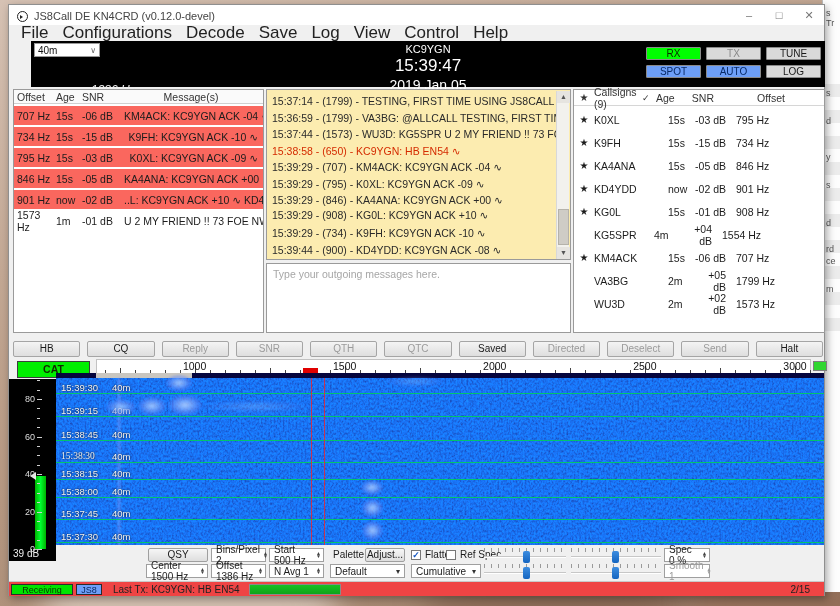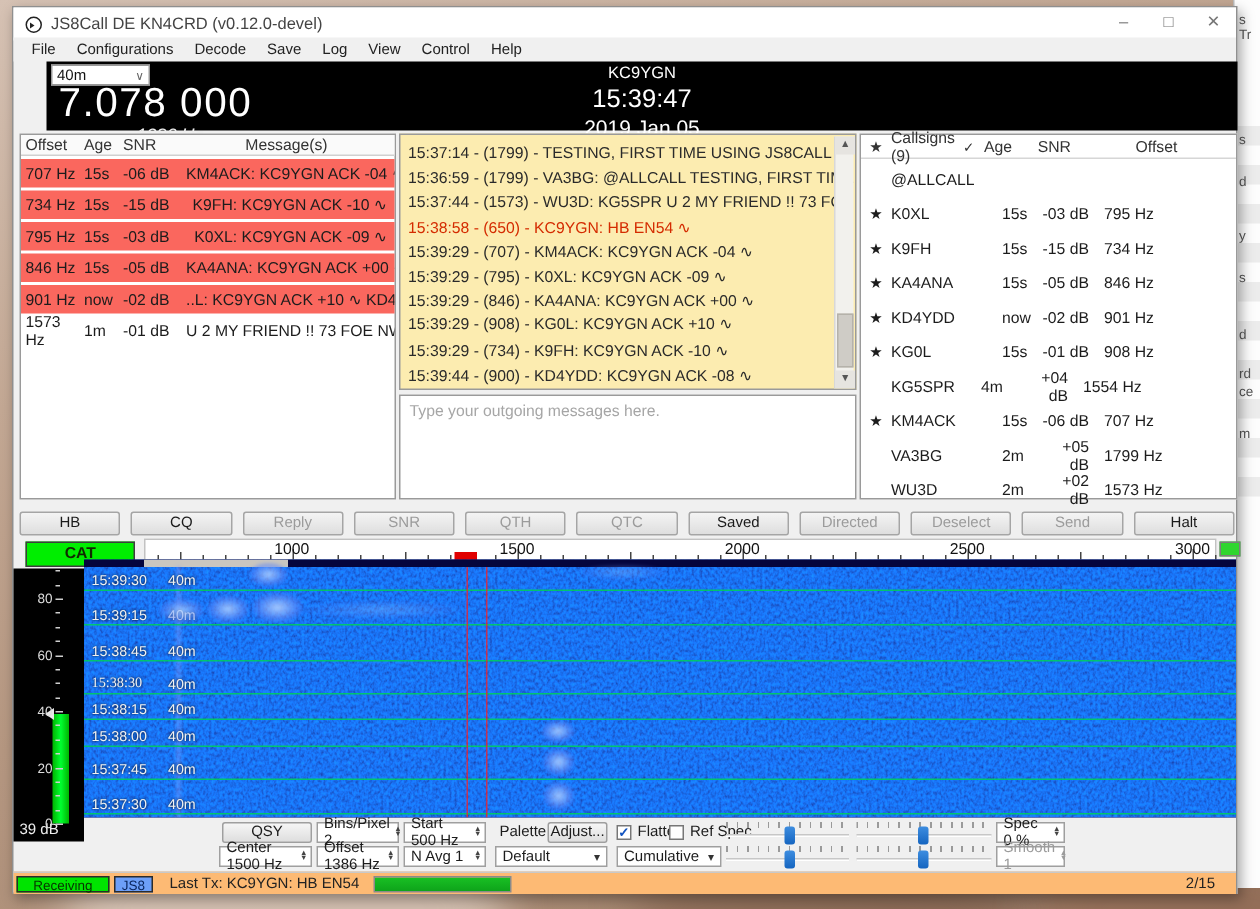--- a/index.html
+++ b/index.html
@@ -17,21 +17,21 @@
   #win { position:absolute; left:8px; top:4px; width:817px; height:592px; background:#f0f0f0; border:1px solid #8f8f8f; box-shadow:2px 3px 8px rgba(0,0,0,.35); }
 
   #titlebar { position:absolute; left:0; top:0; width:100%; height:22px; background:#ffffff; display:flex; align-items:center; }
   #appicon { width:11px; height:11px; border:1.4px solid #222; border-radius:50%; margin:0 6px 0 8px; position:relative; }
   #appicon::after { content:""; position:absolute; left:2px; top:3.2px; border:2.2px solid transparent; border-left:3.5px solid #222; }
   #apptitle { font-size:11px; color:#444; }
   #wincontrols { margin-left:auto; display:flex; }
   .winbtn { width:30px; height:18px; text-align:center; font-size:11px; color:#777; line-height:17px; }
 
   #menubar { position:absolute; left:0; top:20px; width:100%; height:16px; background:#f0f0f0; display:flex; align-items:center; padding-left:5px; }
-  .menuitem { font-size:10px; color:#222; padding:0 7px; }
+  .menuitem { font-size:17px; color:#222; padding:0 7px; }
 
   
   #blackpanel { position:absolute; left:22px; top:36px; width:794px; height:46px; background:#000; }
   #bandbox { position:absolute; left:3px; top:2px; width:66px; height:14px; background:#fff; border:1px solid #999; font-size:10px; color:#111; display:flex; align-items:center; padding:0 3px; }
   #bandbox .chev { margin-left:auto; font-size:8px; color:#666; }
   #freq { position:absolute; left:8px; top:12px; font-size:27px; color:#fff; letter-spacing:1px; }
   #freqoffset { position:absolute; left:60px; top:42px; right:auto; font-size:12px; font-style:italic; color:#eee; }
   #centerclock { position:absolute; left:0; right:0; top:0; text-align:center; color:#fff; }
   #cc-call { font-size:11px; margin-top:2px; }
   #cc-time { font-size:17px; margin-top:1px; }
@@ -107,21 +107,21 @@
   .chk { display:flex; align-items:center; gap:4px; line-height:14px; }
   .chkbox { width:10px; height:10px; background:#fff; border:1px solid #777; font-size:9px; line-height:9px; text-align:center; color:#1455c0; font-weight:bold; }
   .slider { }
   .sl-ticks { position:absolute; left:0; top:0; width:100%; height:4px;
      background:repeating-linear-gradient(90deg,#9a9a9a 0 1px,transparent 1px 7px); }
   .sl-groove { position:absolute; left:0; top:8px; width:100%; height:2px; background:#c7c7c7; border-bottom:1px solid #fff; }
   .sl-handle { position:absolute; top:3px; width:7px; height:12px; background:linear-gradient(#3d8de0,#1565c0); border-radius:2px; }
   .dis-t { color:#9b9b9b !important; }
 
   
-  #statusbar { position:absolute; left:0; top:576px; width:100%; height:15px; border-top:1px solid #c9c9c9; background:#fdba74; }
+  #statusbar { position:absolute; left:0; top:576px; width:100%; height:15px; border-top:1px solid #c9c9c9; background:#ef4444; }
   #st-recv { position:absolute; left:2px; top:2px; width:62px; height:11px; background:#00e400; border:1px solid #2b2b2b; font-size:9px; text-align:center; line-height:10px; color:#073300; }
   #st-mode { position:absolute; left:67px; top:2px; width:26px; height:11px; background:#6d9ff8; border:1px solid #2b2b2b; font-size:9px; text-align:center; line-height:10px; color:#08245c; }
   #st-lasttx { position:absolute; left:104px; top:2px; font-size:10px; color:#222; }
   #st-prog { position:absolute; left:240px; top:2px; width:92px; height:11px; background:linear-gradient(#19c024,#0ea41a); border:1px solid #8a8a8a; }
   #st-count { position:absolute; right:14px; top:2px; font-size:10px; color:#222; }
 </style>
 </head>
 <body>
 
 <div class="wallblob" style="left:40px;top:560px;width:300px;height:90px;background:rgba(240,230,220,.55);"></div>
@@ -171,27 +171,34 @@
       <div class="menuitem">View</div>
       <div class="menuitem">Control</div>
       <div class="menuitem">Help</div>
     </div>
 
   <div id="blackpanel">
     <div id="bandbox">
       <span>40m</span>
       <span class="chev">∨</span>
     </div>
-    <div id="freq">7.078 000</div>
     <div id="freqoffset">1386 Hz</div>
     <div id="centerclock">
       <div id="cc-call">KC9YGN</div>
       <div id="cc-time">15:39:47</div>
       <div id="cc-date">2019 Jan 05</div>
     </div>
+    <div id="topbtns">
+        <div class="topbtn" style="background: rgb(0, 255, 0); color: rgb(10, 42, 0);">RX</div>
+        <div class="topbtn" style="background: rgb(217, 217, 217); color: rgb(138, 138, 138);">TX</div>
+        <div class="topbtn" style="background: rgb(217, 217, 217); color: rgb(26, 26, 26);">TUNE</div>
+        <div class="topbtn" style="background: rgb(109, 159, 248); color: rgb(8, 42, 102);">SPOT</div>
+        <div class="topbtn" style="background: rgb(109, 159, 248); color: rgb(8, 42, 102);">AUTO</div>
+        <div class="topbtn" style="background: rgb(217, 217, 217); color: rgb(26, 26, 26);">LOG</div>
+      </div>
   </div>
 
   <div id="activity" class="panel">
     <div class="acthead">
       <div class="c-off">Offset</div>
       <div class="c-age">Age</div>
       <div class="c-snr">SNR</div>
       <div class="c-msg">Message(s)</div>
     </div>
     <div id="activity-rows">
@@ -262,27 +269,20 @@
   <div id="calls" class="panel">
     <div class="callhead">
       <div class="k-star">★</div>
       <div class="k-call" style="width:48px;">Callsigns (9)</div>
       <div class="k-chk">✓</div>
       <div class="k-age">Age</div>
       <div class="k-snr">SNR</div>
       <div class="k-offh">Offset</div>
     </div>
     <div id="calls-rows">
-        <div class="callrow">
-          <div class="k-star"></div>
-          <div class="k-call">@ALLCALL</div>
-          <div class="k-age" style="margin-left: 14px;"></div>
-          <div class="k-snr"></div>
-          <div class="k-offv"></div>
-        </div>
         <div class="callrow">
           <div class="k-star">★</div>
           <div class="k-call">K0XL</div>
           <div class="k-age" style="margin-left: 14px;">15s</div>
           <div class="k-snr">-03 dB</div>
           <div class="k-offv">795 Hz</div>
         </div>
         <div class="callrow">
           <div class="k-star">★</div>
           <div class="k-call">K9FH</div>

